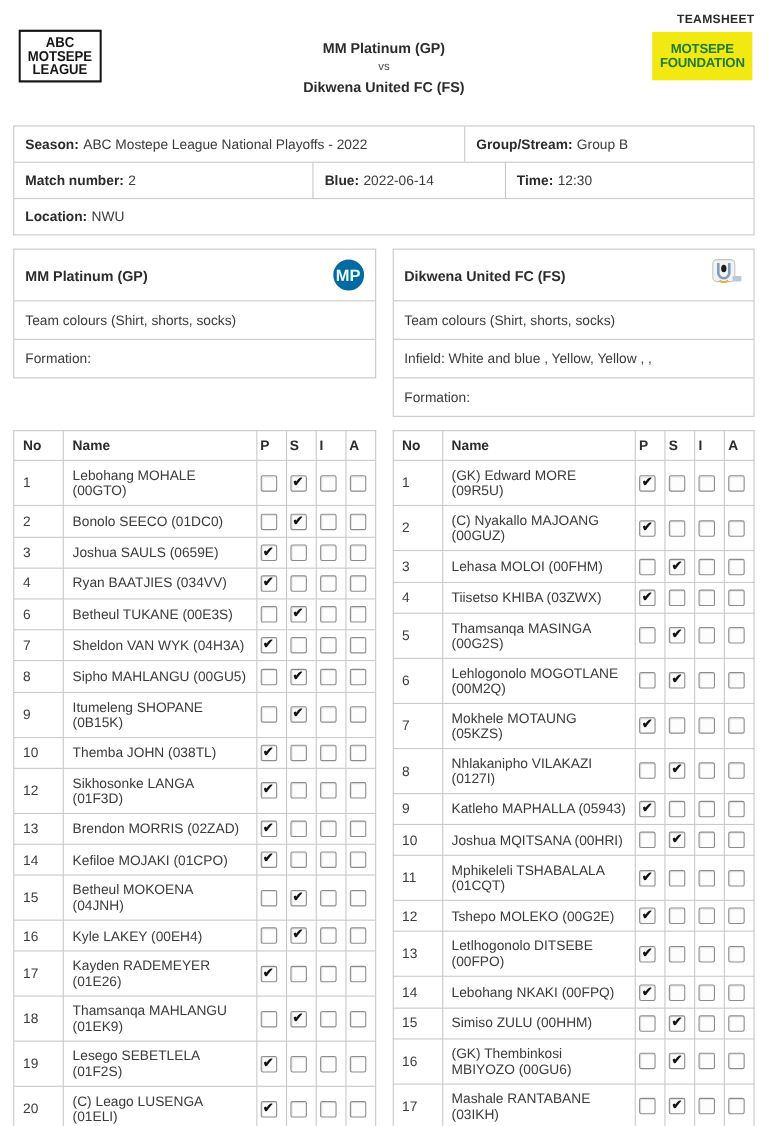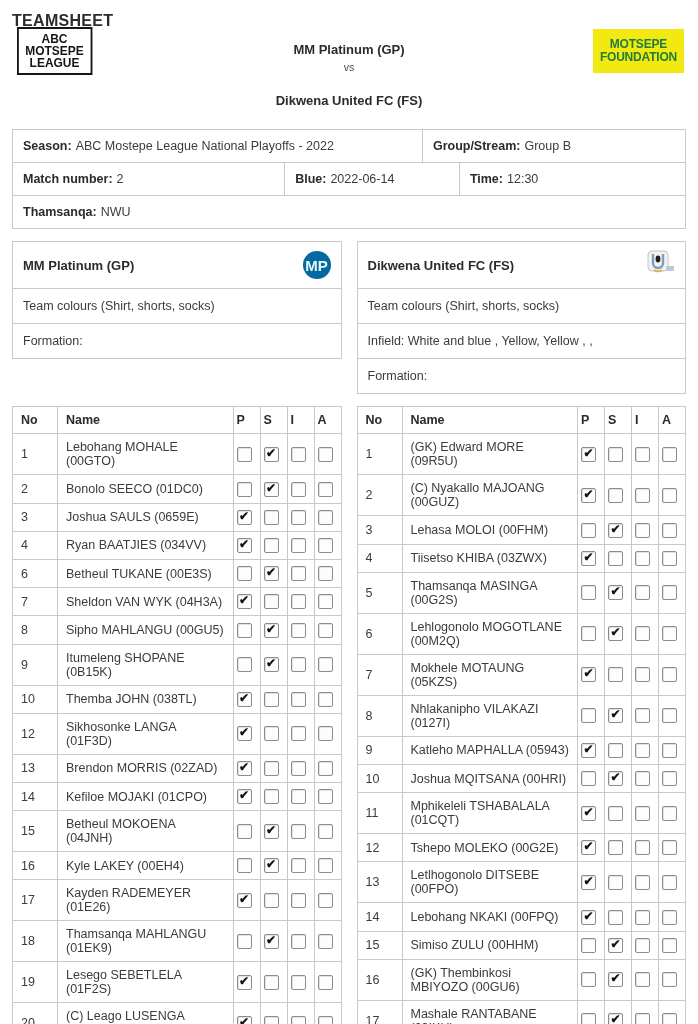--- a/index.html
+++ b/index.html
@@ -2,33 +2,33 @@
 <html><head>
 <meta charset="utf-8">
 <style>
   html,body { margin:0; padding:0; background:#ffffff; }
   body { font-family:"Liberation Sans", sans-serif; color:#3b3b3b; }
   .page { width:698px; min-height:1024px; margin:0 auto; background:#fff;
           box-sizing:border-box; padding:12px 12px 10px; display:flex; flex-direction:column; }
 
   
   .header { position:relative; height:94px; flex:0 0 auto; }
-  .doc-title { text-align:left; font-weight:bold; font-size:16px; color:#2b2b2b; letter-spacing:.3px; }
+  .doc-title { text-align:right; font-weight:bold; font-size:11px; color:#2b2b2b; letter-spacing:.3px; }
   .league-logo { position:absolute; left:5px; top:15px; border:2px solid #151515; padding:4px 7px;
                  text-align:center; font-weight:bold; color:#151515; font-size:13px; line-height:12px;
                  transform:scaleX(.92); transform-origin:left top; }
   .match-title { text-align:center; margin-top:12px; }
   .match-title .team { font-weight:bold; font-size:13px; color:#2b2b2b; }
-  .match-title .vs { font-size:10.5px; margin:4px 0 20px; color:#4a4a4a; }
+  .match-title .vs { font-size:10.5px; margin:4px 0 5px; color:#4a4a4a; }
   .foundation-logo { position:absolute; right:2px; top:17px; background:#f3e912; color:#1f7c3a;
                      font-weight:bold; text-align:center; font-size:12px; line-height:13px;
                      padding:9px 7px; letter-spacing:-.2px; }
 
   
-  .info-table { border:1px solid #c9c9c9; margin-top:23px; font-size:12.5px; flex:0 0 auto; }
+  .info-table { border:1px solid #c9c9c9; margin-top:8px; font-size:12.5px; flex:0 0 auto; }
   .info-row { display:flex; border-bottom:1px solid #c9c9c9; }
   .info-row:last-child { border-bottom:none; }
   .info-cell { padding:9px 10px; border-right:1px solid #c9c9c9; box-sizing:border-box; white-space:nowrap; overflow:hidden; }
   .info-cell:last-child { border-right:none; }
   .info-cell b { color:#2b2b2b; margin-right:4px; }
   .w-season{width:61%} .w-group{width:39%}
   .w-match{width:40.5%} .w-date{width:26%} .w-time{width:33.5%}
   .w-full{width:100%}
 
   
@@ -95,21 +95,21 @@
       </div>
       <div class="info-cell w-date">
         <b>Blue:</b><span>2022-06-14</span>
       </div>
       <div class="info-cell w-time">
         <b>Time:</b><span>12:30</span>
       </div>
     </div>
     <div class="info-row">
       <div class="info-cell w-full">
-        <b>Thamsanqa:</b><span>NWU</span>
+        <b>Location:</b><span>NWU</span>
       </div>
     </div>
   </div>
 
   <div class="teams">
     <div class="team-box">
       <div class="team-head">
         <span class="team-name">MM Platinum (GP)</span>
         <span class="badge">MP</span>
       </div>

